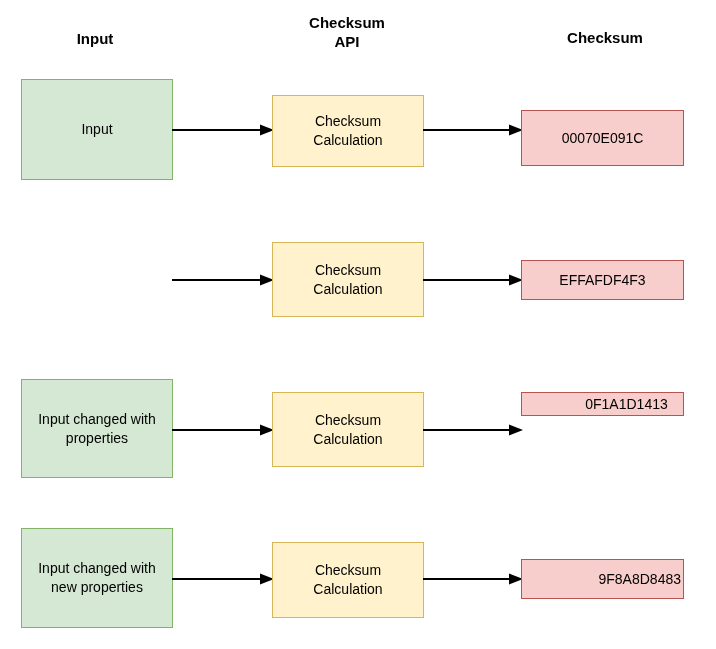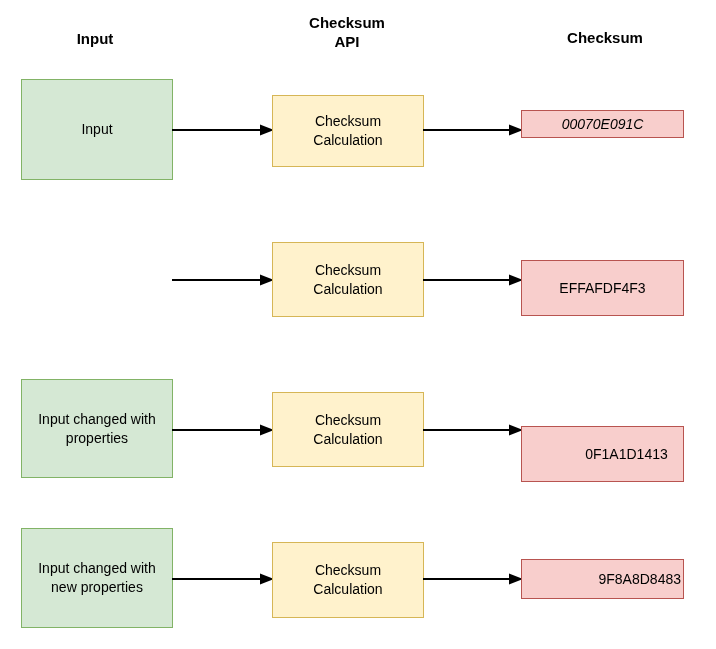--- a/index.html
+++ b/index.html
@@ -66,29 +66,29 @@
     left: 521px;
     width: 163px;
     background: #f8cecc;
     border-color: #b85450;
   }
 
   
   
   .r1.node-input    { top: 79px;  height: 101px; }
   .r1.node-api      { top: 95px;  height: 72px;  }
-  .r1.node-checksum { top: 110px; height: 28px; font-style: italic;  }
+  .r1.node-checksum { top: 110px; height: 56px;  }
   
   .r2.node-input    { top: 229px; height: 99px;  }
   .r2.node-api      { top: 242px; height: 75px;  }
-  .r2.node-checksum { top: 260px; height: 56px;  }
+  .r2.node-checksum { top: 260px; height: 40px;  }
   
   .r3.node-input    { top: 379px; height: 99px;  }
   .r3.node-api      { top: 392px; height: 75px;  }
-  .r3.node-checksum { top: 426px; height: 56px; padding-left: 48px;  }
+  .r3.node-checksum { top: 392px; height: 24px; padding-left: 48px;  }
   
   .r4.node-input    { top: 528px; height: 100px; }
   .r4.node-api      { top: 542px; height: 76px;  }
   .r4.node-checksum { top: 559px; height: 40px; text-align: right;  }
 
   
   .arrow {
     position: absolute;
     height: 14px;
     pointer-events: none;

